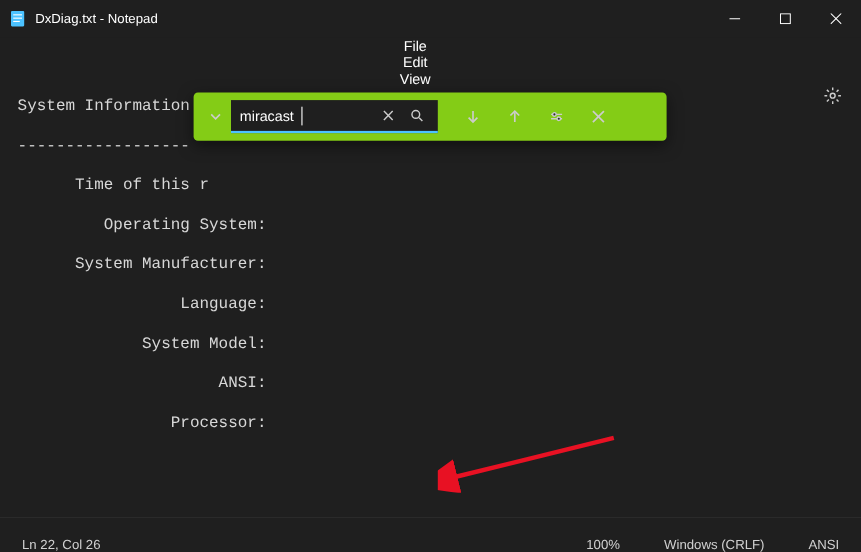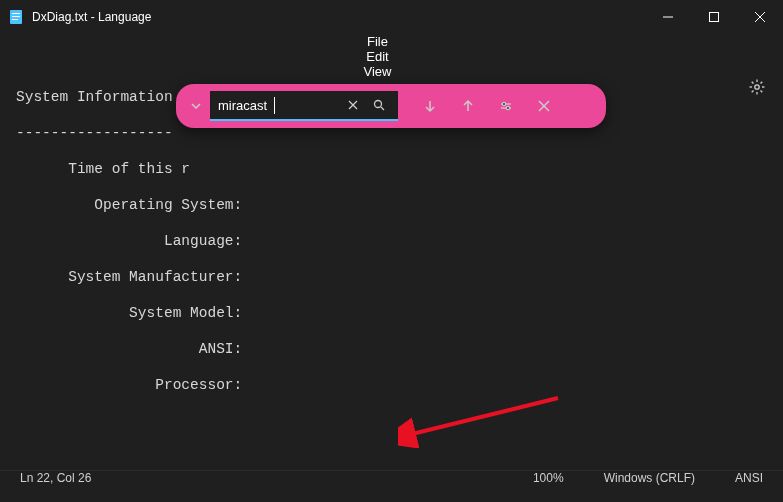--- a/index.html
+++ b/index.html
@@ -63,22 +63,22 @@
     white-space: pre;
     overflow: hidden;
   }
   .editor .line { height: 18px; }
   .findbar {
     position: absolute;
     top: 84px;
     left: 176px;
     width: 430px;
     height: 44px;
-    background: #ec4899;
-    border-radius: 18px;
+    background: #84cc16;
+    border-radius: 4px;
     display: flex;
     align-items: center;
     padding: 0 8px;
     gap: 2px;
     box-shadow: 0 4px 14px rgba(0,0,0,.5);
   }
   .findbar .expand {
     width: 24px; height: 28px;
     display:flex; align-items:center; justify-content:center;
     color: #ccc;
@@ -121,21 +121,21 @@
     color: #ccc;
   }
   .findbar .spacer-sm { width: 10px; }
   .statusbar {
     position: absolute;
     left: 0; right: 0; bottom: 0;
     height: 32px;
     background: #1f1f1f;
     border-top: 1px solid #2a2a2a;
     display: flex;
-    align-items: flex-start;
+    align-items: flex-end;
     font-size: 12px;
     color: #d0d0d0;
     padding: 0 20px;
   }
   .statusbar .sb-sep { margin-left: auto; }
   .statusbar .sb-item { margin-left: 40px; }
   .arrow-annot {
     position: absolute;
     left: 398px;
     top: 393px;
@@ -147,21 +147,21 @@
 
 <div class="titlebar">
   <span class="app-icon">
     <svg width="16" height="16" viewBox="0 0 16 16">
         <rect x="2" y="1" width="12" height="14" rx="1" fill="#4cc2ff"></rect>
         <rect x="4" y="4" width="8" height="1" fill="#fff"></rect>
         <rect x="4" y="7" width="8" height="1" fill="#fff"></rect>
         <rect x="4" y="10" width="6" height="1" fill="#fff"></rect>
       </svg>
   </span>
-  <span class="title">DxDiag.txt - Language</span>
+  <span class="title">DxDiag.txt - Notepad</span>
   <div class="win-controls">
     <div class="btn">
       <svg width="10" height="10" viewBox="0 0 10 10">
           <line x1="0" y1="5" x2="10" y2="5" stroke="#fff" stroke-width="1"></line>
         </svg>
     </div>
     <div class="btn">
       <svg width="10" height="10" viewBox="0 0 10 10">
           <rect x="0.5" y="0.5" width="9" height="9" fill="none" stroke="#fff" stroke-width="1"></rect>
         </svg>
@@ -194,22 +194,22 @@
         </g>
       </svg>
   </div>
 </div>
 
 <div class="editor">
 <div class="line">System Information</div>
 <div class="line">------------------</div>
 <div class="line">      Time of this r</div>
 <div class="line">         Operating System:</div>
+<div class="line">      System Manufacturer:</div>
 <div class="line">                 Language:</div>
-<div class="line">      System Manufacturer:</div>
 <div class="line">             System Model:</div>
 <div class="line">                     ANSI:</div>
 <div class="line">                Processor:</div>
 
 
 
 
 
 
 

